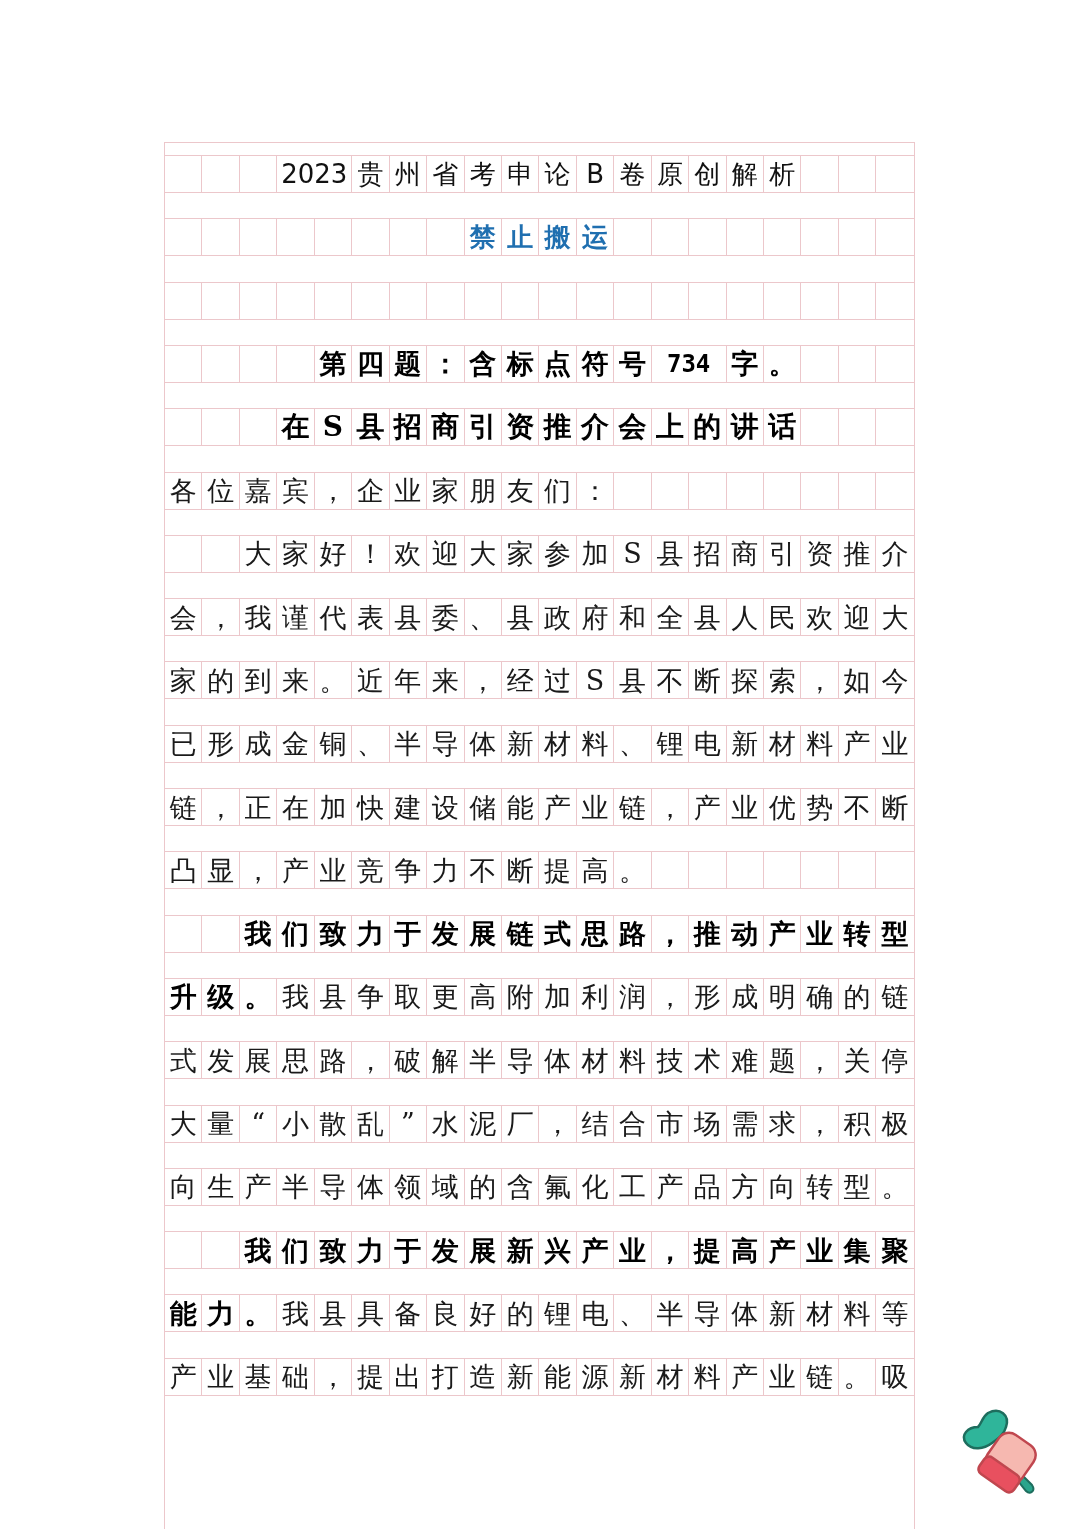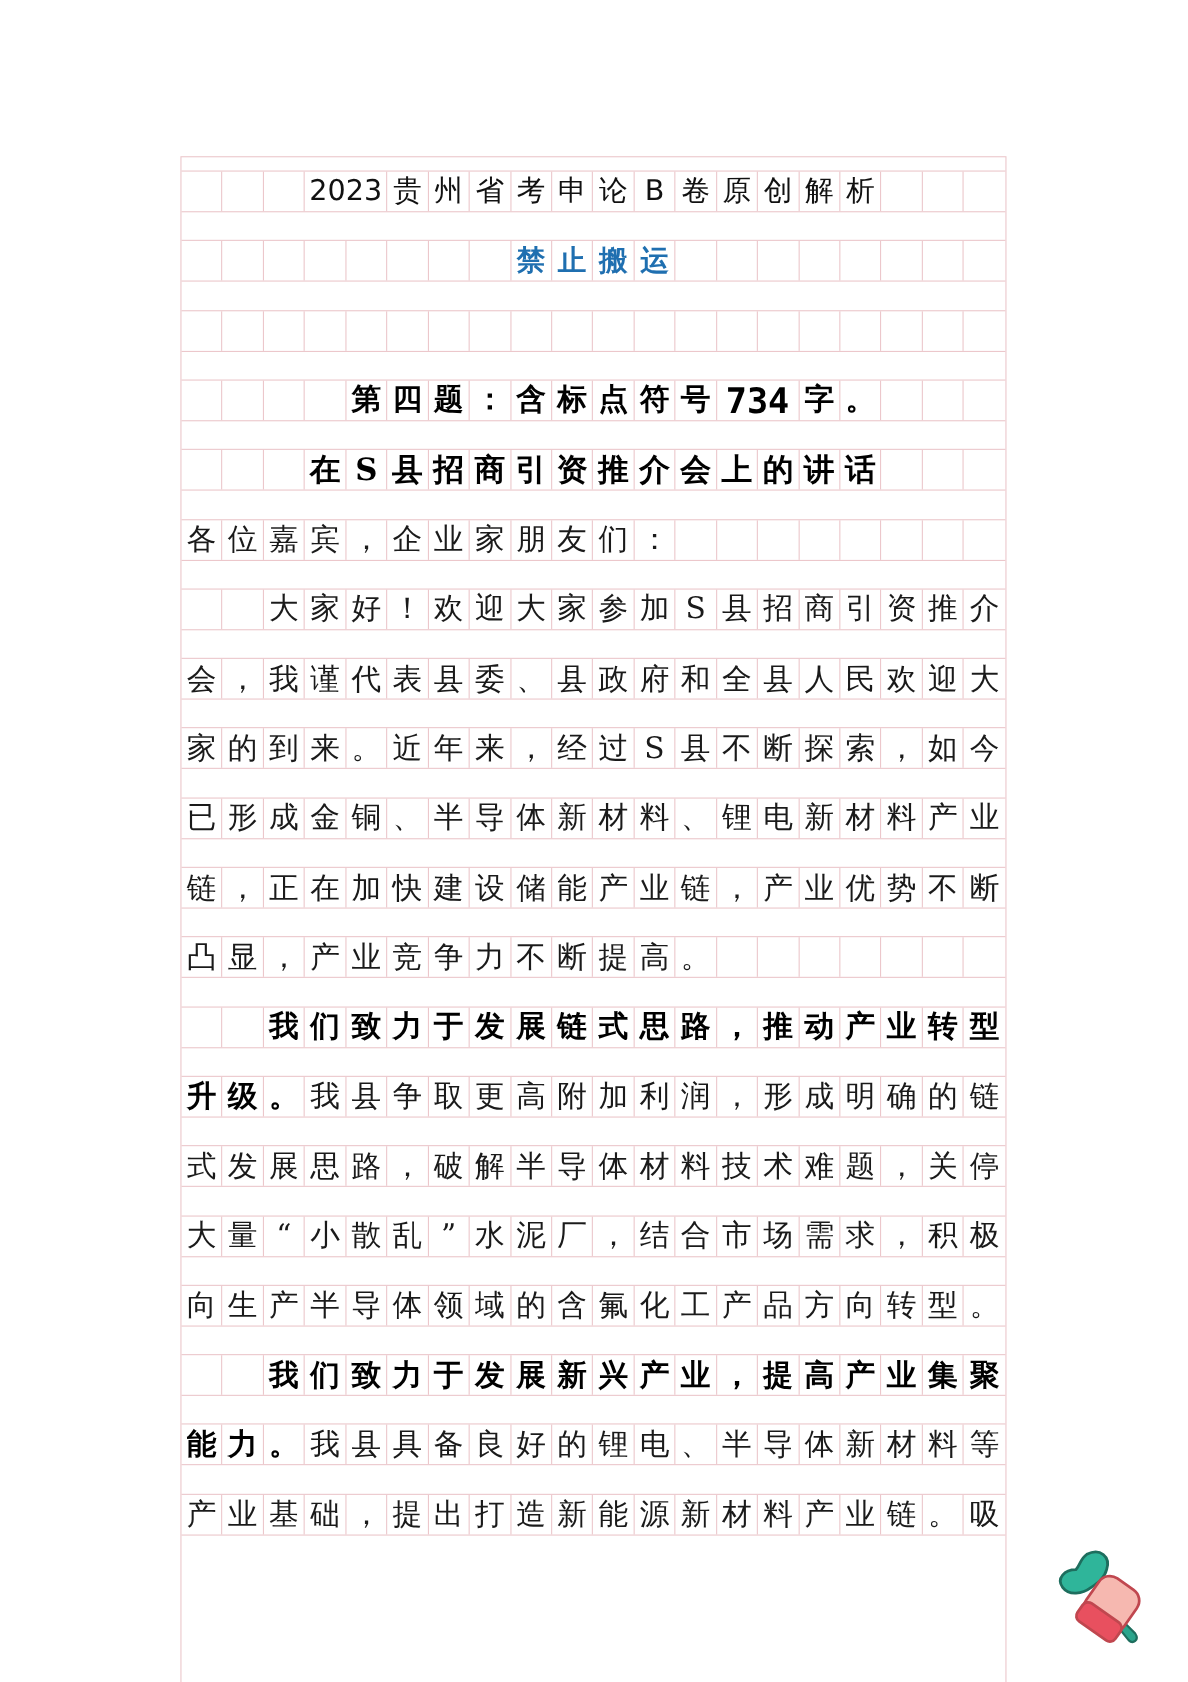--- a/index.html
+++ b/index.html
@@ -19,21 +19,21 @@
     display: flex; align-items: center; justify-content: center;
     font-family: "DejaVu Serif", "Liberation Serif", serif;
     font-size: 27px; color: #1a1a1a; line-height: 1; white-space: nowrap;
   }
   .cell:last-child { border-right: none; }
   .cell.sans { font-family: "DejaVu Sans", "Liberation Sans", sans-serif; font-size: 26px; color: #111; }
   .cell.bold { font-weight: bold; color: #000; }
   .cell.blue { color: #1f6fb0; font-weight: bold; font-size: 26px; }
   .cell.wide { width: 74.9px; }
   .cell.title { font-weight: bold; font-size: 28px; color: #000; }
-  .cell.num { font-family: "DejaVu Sans Mono", "Liberation Mono", monospace; font-size: 32px; }
+  .cell.num { font-family: "DejaVu Sans Mono", "Liberation Mono", monospace; font-size: 24px; }
   .logo { position: absolute; left: 958px; top: 1405px; width: 90px; height: 95px; }
 </style>
 </head>
 <body>
 
 <div class="sheet" id="sheet">
     <div class="row" style="top: 12px;">
       <span class="cell sans"></span>
       <span class="cell sans"></span>
       <span class="cell sans"></span>

